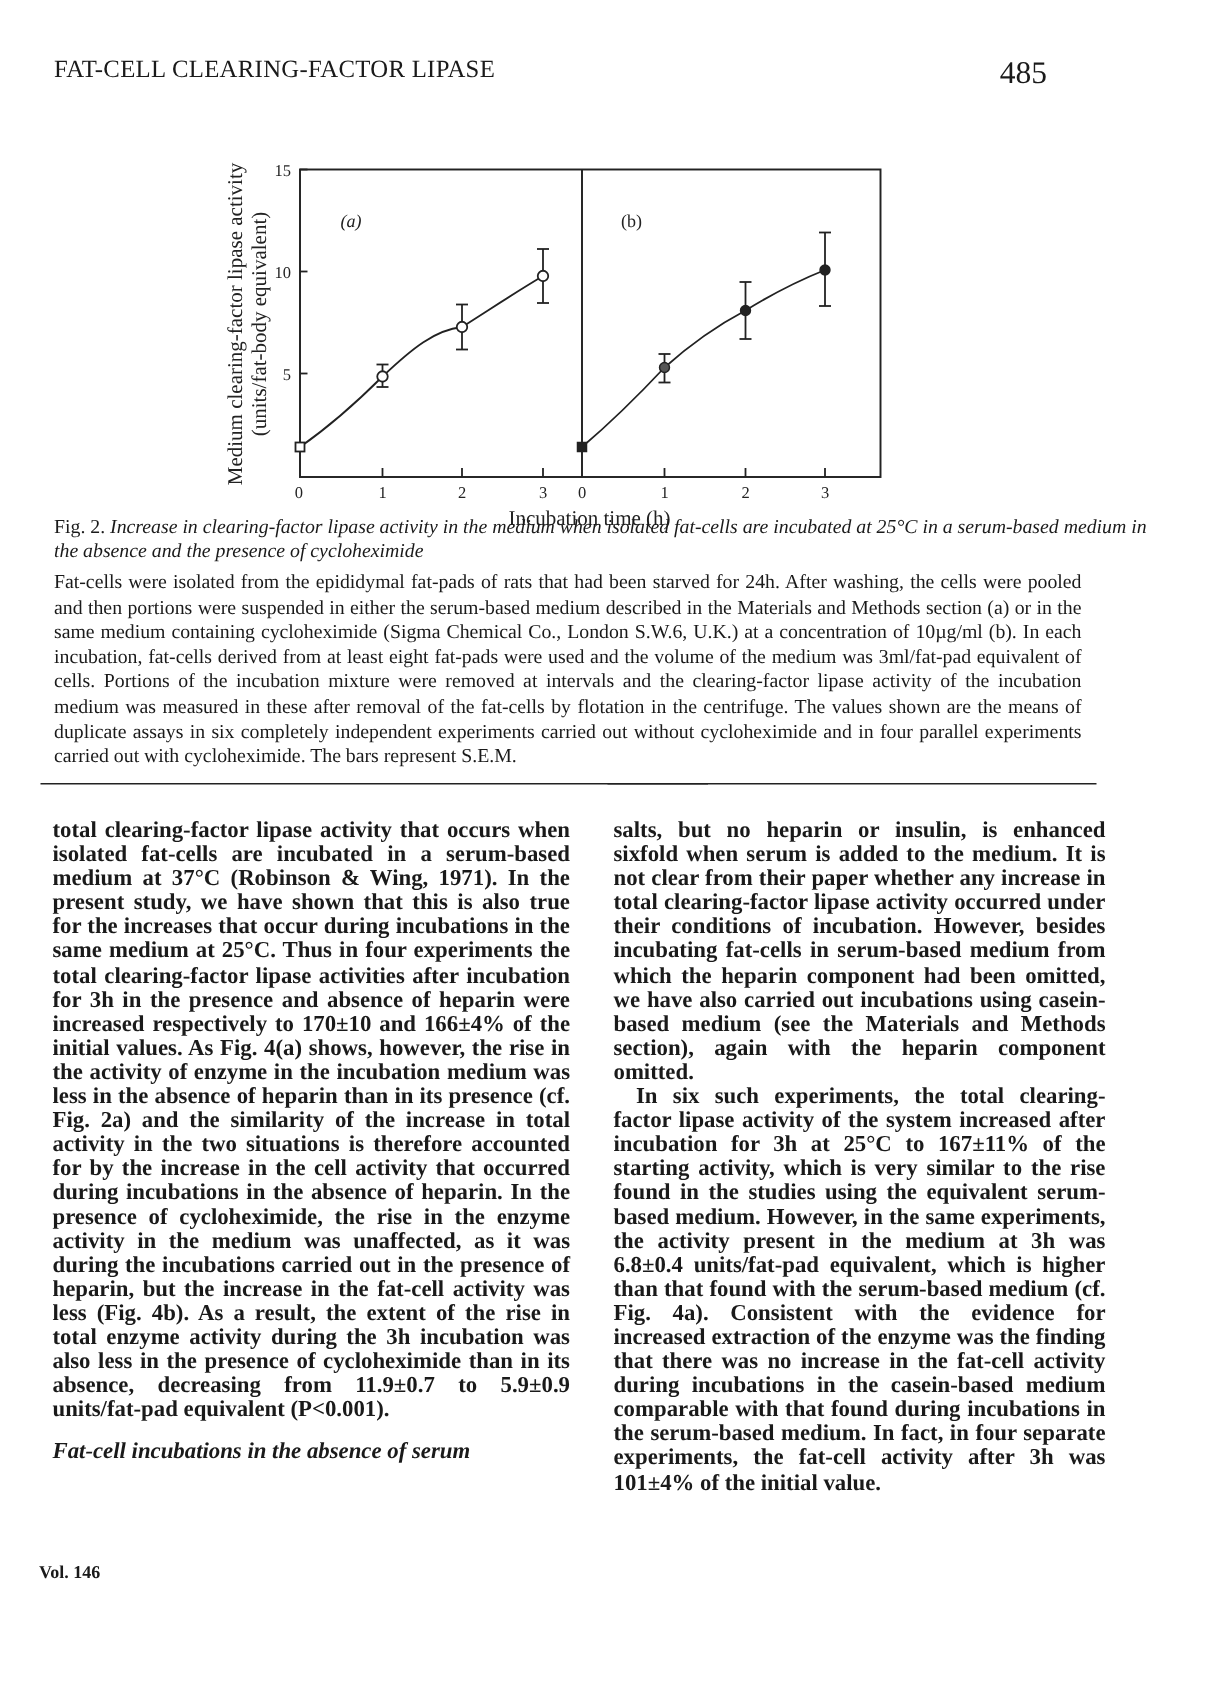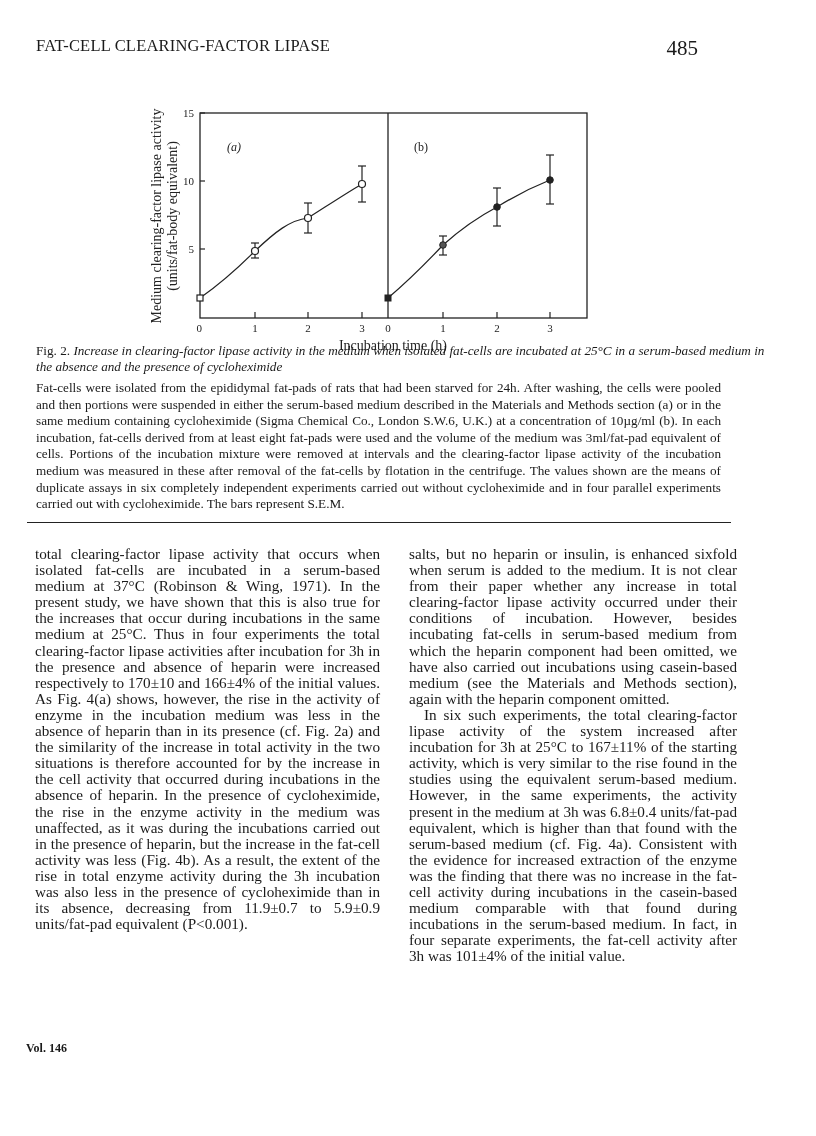--- a/index.html
+++ b/index.html
@@ -14,21 +14,21 @@
              font-size: 13.2px; line-height: 16px; }
   .caption .fig-label { font-style: normal; }
   .caption .fig-title { font-style: italic; }
   .legend { position: absolute; left: 36px; width: 685px; top: 380px; font-size: 13.2px;
             line-height: 16.6px; text-align: justify; }
   .legend p { margin: 0; font-family: Liberation Serif, serif; }
   .rule { position: absolute; left: 27px; width: 445px; top: 522px; height: 0;
           border-top: 1.5px solid #222; }
   .rule2 { position: absolute; left: 405px; width: 326px; top: 522px; height: 0; border-top: 1.5px solid #222; }
   .col { position: absolute; top: 546px; width: 345px; font-size: 15.2px; line-height: 16.1px;
-         text-align: justify; hyphens: none; }
+         text-align: justify; hyphens: none; font-weight: bold; }
   .col p { margin: 0; }
   .col-left { left: 35px; }
   .col-right { left: 409px; width: 328px; }
   .indent { text-indent: 15px; }
   .subhead { font-style: italic; margin-top: 12px !important; margin-bottom: 2px !important; }
   .footer { position: absolute; left: 26px; top: 1041px; font-size: 12px; font-weight: bold; }
 </style>
 </head>
 <body>
 
@@ -134,20 +134,21 @@
 
 <div class="legend">
   <p>Fat-cells were isolated from the epididymal fat-pads of rats that had been starved for 24h. After washing, the cells were pooled and then portions were suspended in either the serum-based medium described in the Materials and Methods section (a) or in the same medium containing cycloheximide (Sigma Chemical Co., London S.W.6, U.K.) at a concentration of 10µg/ml (b). In each incubation, fat-cells derived from at least eight fat-pads were used and the volume of the medium was 3ml/fat-pad equivalent of cells. Portions of the incubation mixture were removed at intervals and the clearing-factor lipase activity of the incubation medium was measured in these after removal of the fat-cells by flotation in the centrifuge. The values shown are the means of duplicate assays in six completely independent experiments carried out without cycloheximide and in four parallel experiments carried out with cycloheximide. The bars represent S.E.M.</p>
 </div>
 
 <div class="rule"></div>
 <div class="rule2"></div>
 
 <div class="col col-left">
   <p>total clearing-factor lipase activity that occurs when isolated fat-cells are incubated in a serum-based medium at 37°C (Robinson &amp; Wing, 1971). In the present study, we have shown that this is also true for the increases that occur during incubations in the same medium at 25°C. Thus in four experiments the total clearing-factor lipase activities after incubation for 3h in the presence and absence of heparin were increased respectively to 170±10 and 166±4% of the initial values. As Fig. 4(a) shows, however, the rise in the activity of enzyme in the incubation medium was less in the absence of heparin than in its presence (cf. Fig. 2a) and the similarity of the increase in total activity in the two situations is therefore accounted for by the increase in the cell activity that occurred during incubations in the absence of heparin. In the presence of cycloheximide, the rise in the enzyme activity in the medium was unaffected, as it was during the incubations carried out in the presence of heparin, but the increase in the fat-cell activity was less (Fig. 4b). As a result, the extent of the rise in total enzyme activity during the 3h incubation was also less in the presence of cycloheximide than in its absence, decreasing from 11.9±0.7 to 5.9±0.9 units/fat-pad equivalent (P&lt;0.001).</p>
+  <p class="subhead">Fat-cell incubations in the absence of serum</p>
 </div>
 
 <div class="col col-right">
   <p>salts, but no heparin or insulin, is enhanced sixfold when serum is added to the medium. It is not clear from their paper whether any increase in total clearing-factor lipase activity occurred under their conditions of incubation. However, besides incubating fat-cells in serum-based medium from which the heparin component had been omitted, we have also carried out incubations using casein-based medium (see the Materials and Methods section), again with the heparin component omitted.</p>
   <p class="indent">In six such experiments, the total clearing-factor lipase activity of the system increased after incubation for 3h at 25°C to 167±11% of the starting activity, which is very similar to the rise found in the studies using the equivalent serum-based medium. However, in the same experiments, the activity present in the medium at 3h was 6.8±0.4 units/fat-pad equivalent, which is higher than that found with the serum-based medium (cf. Fig. 4a). Consistent with the evidence for increased extraction of the enzyme was the finding that there was no increase in the fat-cell activity during incubations in the casein-based medium comparable with that found during incubations in the serum-based medium. In fact, in four separate experiments, the fat-cell activity after 3h was 101±4% of the initial value.</p>
 </div>
 
 <div class="footer">Vol. 146</div>
 
 </body></html>

